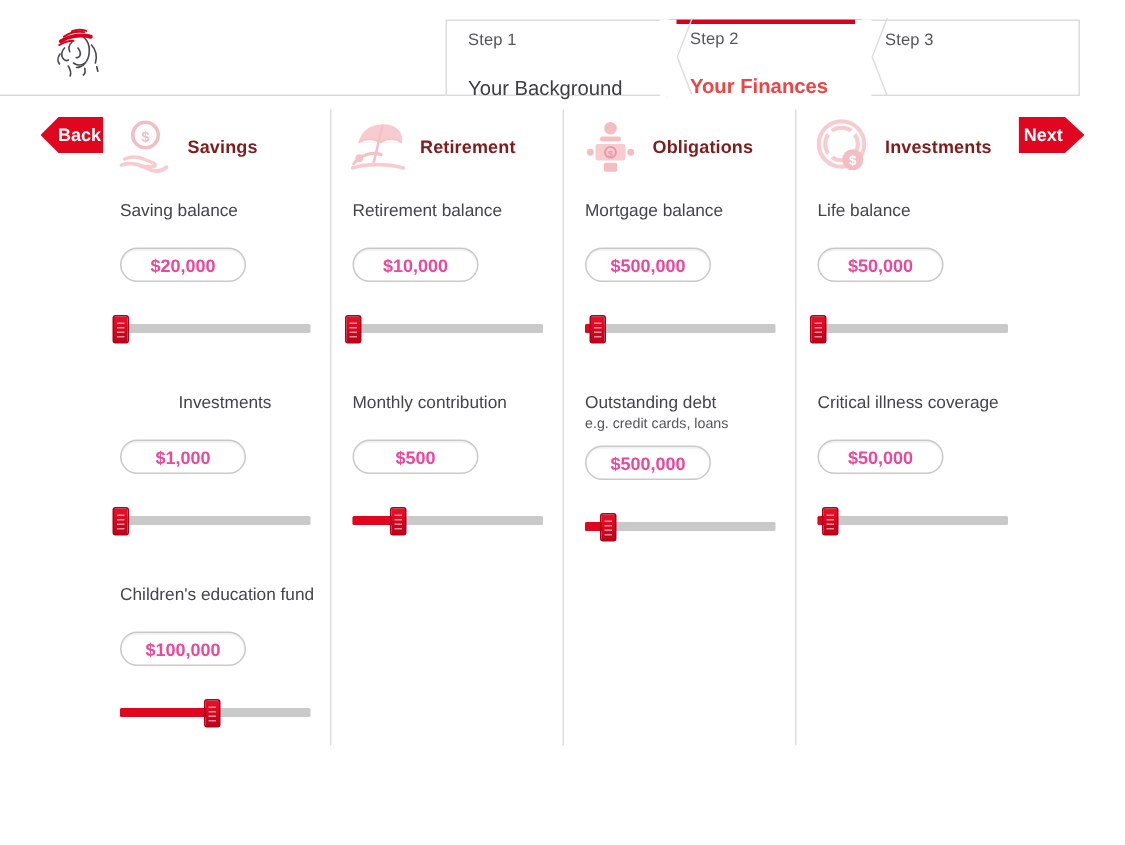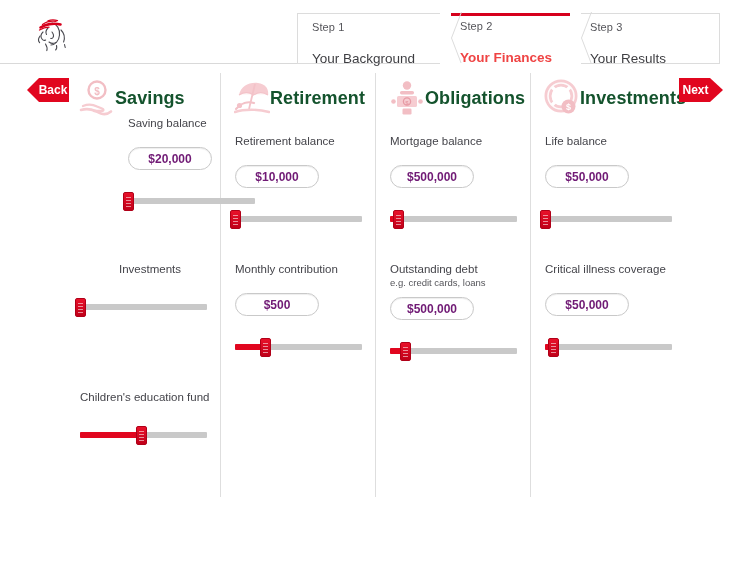--- a/index.html
+++ b/index.html
@@ -81,38 +81,38 @@
   .divider.d1 { left: 220px; }
   .divider.d2 { left: 375px; }
   .divider.d3 { left: 530px; }
 
   .col-head {
     position: absolute; top: 12px; left: 14px; height: 44px;
     display: flex; align-items: center;
   }
   .col-icon { width: 36px; height: 38px; flex: none; }
   .col-title {
-    font-size: 18px; font-weight: bold; color: #14532d; margin-left: 0;
+    font-size: 12px; font-weight: bold; color: #7f1d1d; margin-left: 10px;
     white-space: nowrap; letter-spacing: .1px;
   }
 
   
   .field { position: absolute; left: 15px; width: 140px; }
   .f-label {
     font-size: 11.5px; color: #44444a; line-height: 14px; white-space: nowrap;
   }
   .f-sub {
     font-size: 9.5px; color: #55555a; line-height: 12px; margin-top: 1px;
     white-space: nowrap;
   }
   .f-input {
     margin-top: 17px; width: 84px; height: 23px;
     border: 1px solid #c9c9c9; border-radius: 12px; background: #fff;
     display: flex; align-items: center; justify-content: center;
-    font-size: 12px; font-weight: bold; color: #701a75;
+    font-size: 12px; font-weight: bold; color: #ec4899;
     box-shadow: 0 1px 1px rgba(0,0,0,0.07) inset;
     cursor: text;
   }
   .field.has-sub .f-input { margin-top: 8px; }
 
   
   .slider {
     position: relative; margin-top: 22px; width: 127px; height: 18px; cursor: pointer;
   }
   .s-track {
@@ -174,21 +174,20 @@
         <div class="tab-step">Step 1</div>
         <div class="tab-name">Your Background</div>
       </div>
       <div class="tab t2">
         <div class="tab-top-bar"></div>
         <div class="tab-step">Step 2</div>
         <div class="tab-name">Your Finances</div>
       </div>
       <div class="tab t3">
         <div class="tab-step">Step 3</div>
-        <div class="tab-name">Your Results</div>
       </div>
       <div class="tab-notch notch-a"></div>
       <div class="tab-notch notch-b"></div>
       <div class="tab-white-cover"></div>
     </div>
   </div>
 
   <div class="pennant back">
     <span>Back</span>
   </div>
@@ -264,49 +263,51 @@
             </g>
             <circle cx="24.5" cy="27.5" r="7" fill="#f2bec4"></circle>
             <text x="24.5" y="31" font-size="9" font-weight="bold" fill="#ffffff" text-anchor="middle" font-family="'Liberation Sans',sans-serif">$</text>
           </svg>
         </span>
         <span class="col-title">Investments</span>
       </div>
     </div>
 
     <div id="fields-layer">
-        <div class="field" style="left: 80px; top: 52px; margin-left: 48px;">
+        <div class="field" style="left: 80px; top: 70px;">
           <div class="f-label">Saving balance</div>
           <div class="f-input">$20,000</div>
           <div class="slider">
             <div class="s-track"></div>
             <div class="s-fill" style="width: 0%;"></div>
             <div class="s-thumb" style="left: 0%;">
               <i></i>
               <i></i>
               <i></i>
               <i></i>
             </div>
           </div>
         </div>
         <div class="field" style="left: 80px; top: 198px; text-align: center;">
           <div class="f-label">Investments</div>
+          <div class="f-input">$1,000</div>
           <div class="slider">
             <div class="s-track"></div>
             <div class="s-fill" style="width: 0%;"></div>
             <div class="s-thumb" style="left: 0%;">
               <i></i>
               <i></i>
               <i></i>
               <i></i>
             </div>
           </div>
         </div>
         <div class="field" style="left: 80px; top: 326px;">
           <div class="f-label">Children's education fund</div>
+          <div class="f-input">$100,000</div>
           <div class="slider">
             <div class="s-track"></div>
             <div class="s-fill" style="width: 48%;"></div>
             <div class="s-thumb" style="left: 48%;">
               <i></i>
               <i></i>
               <i></i>
               <i></i>
             </div>
           </div>

